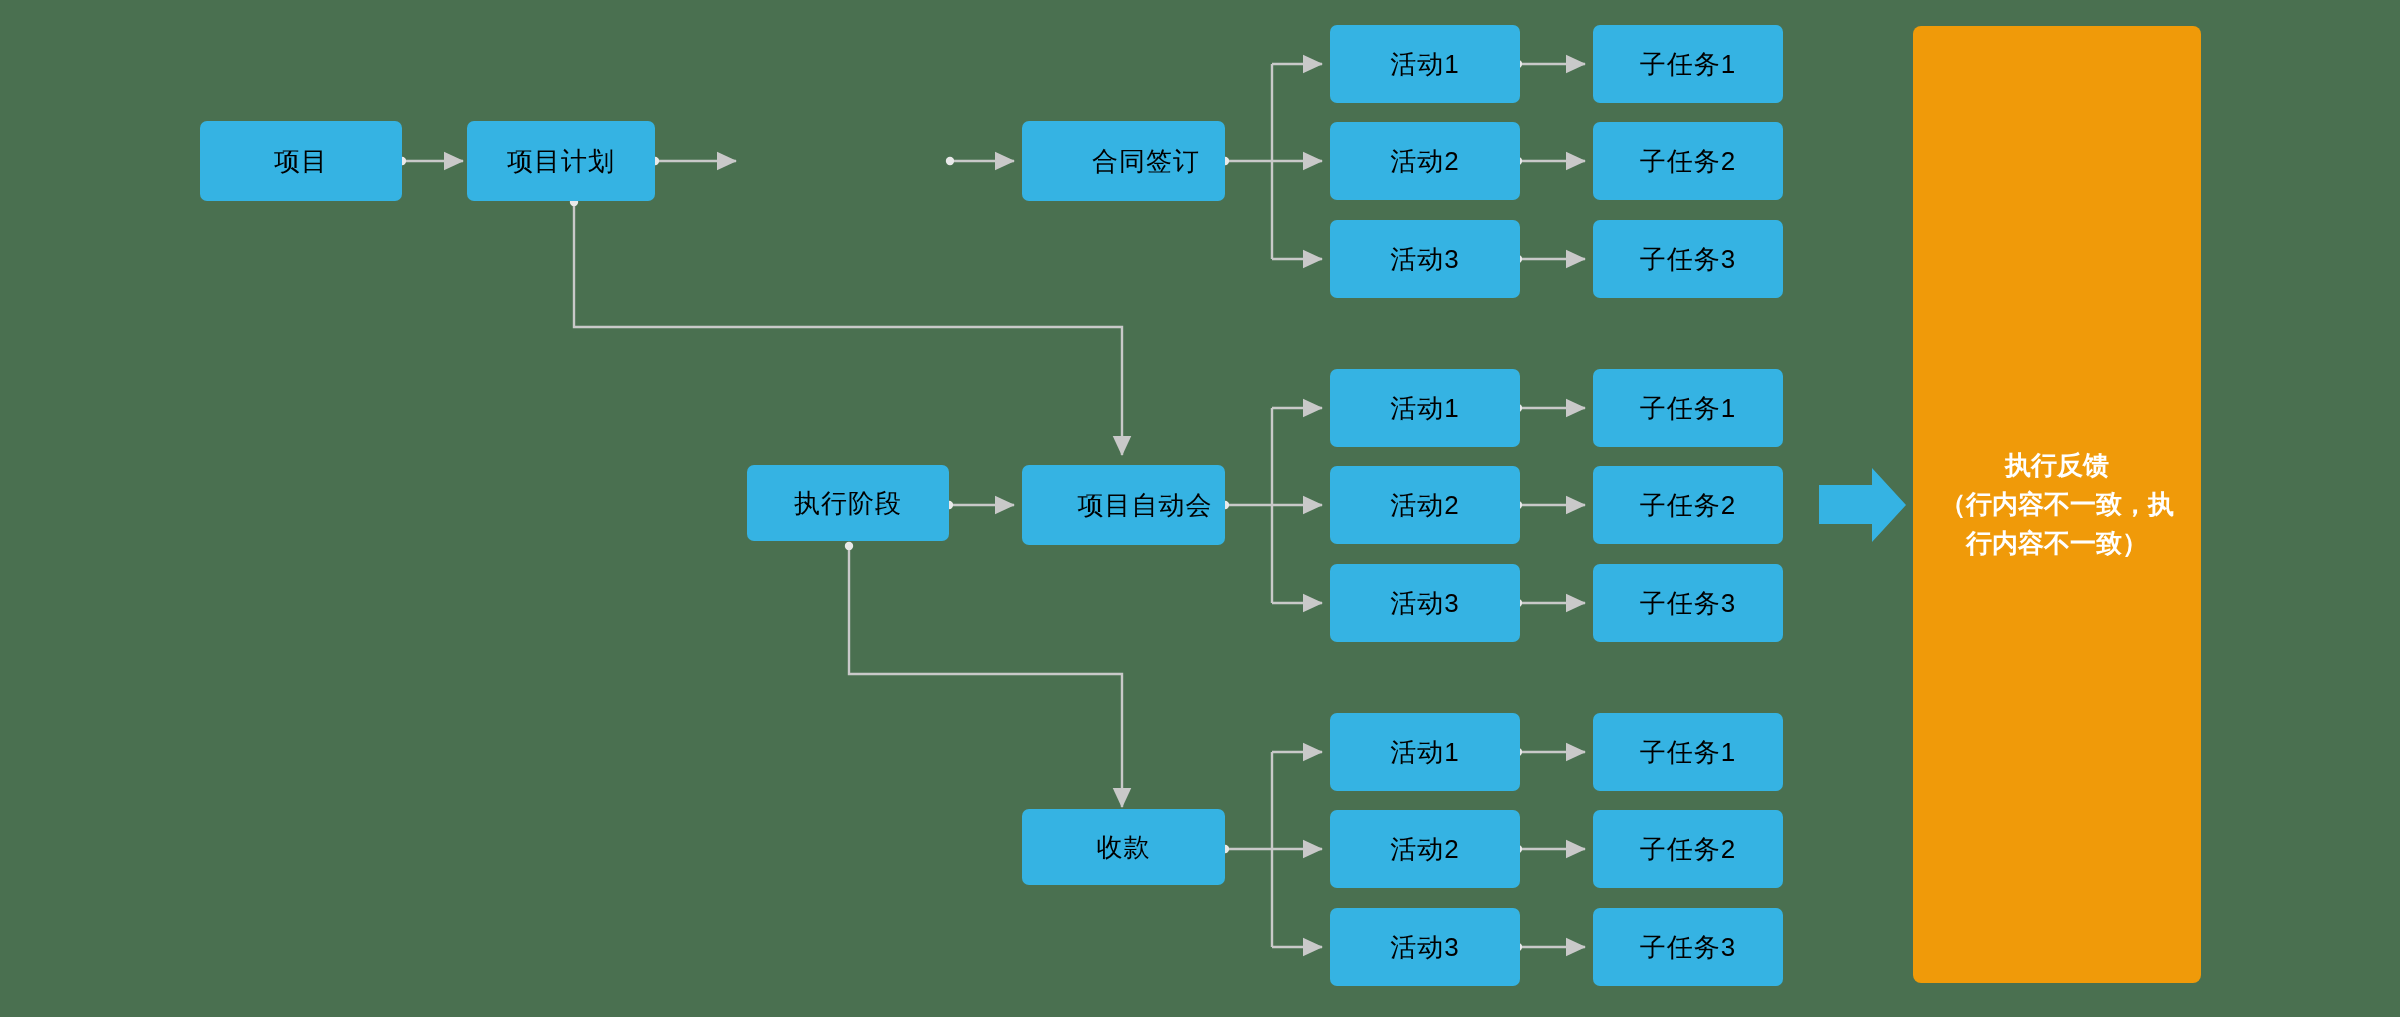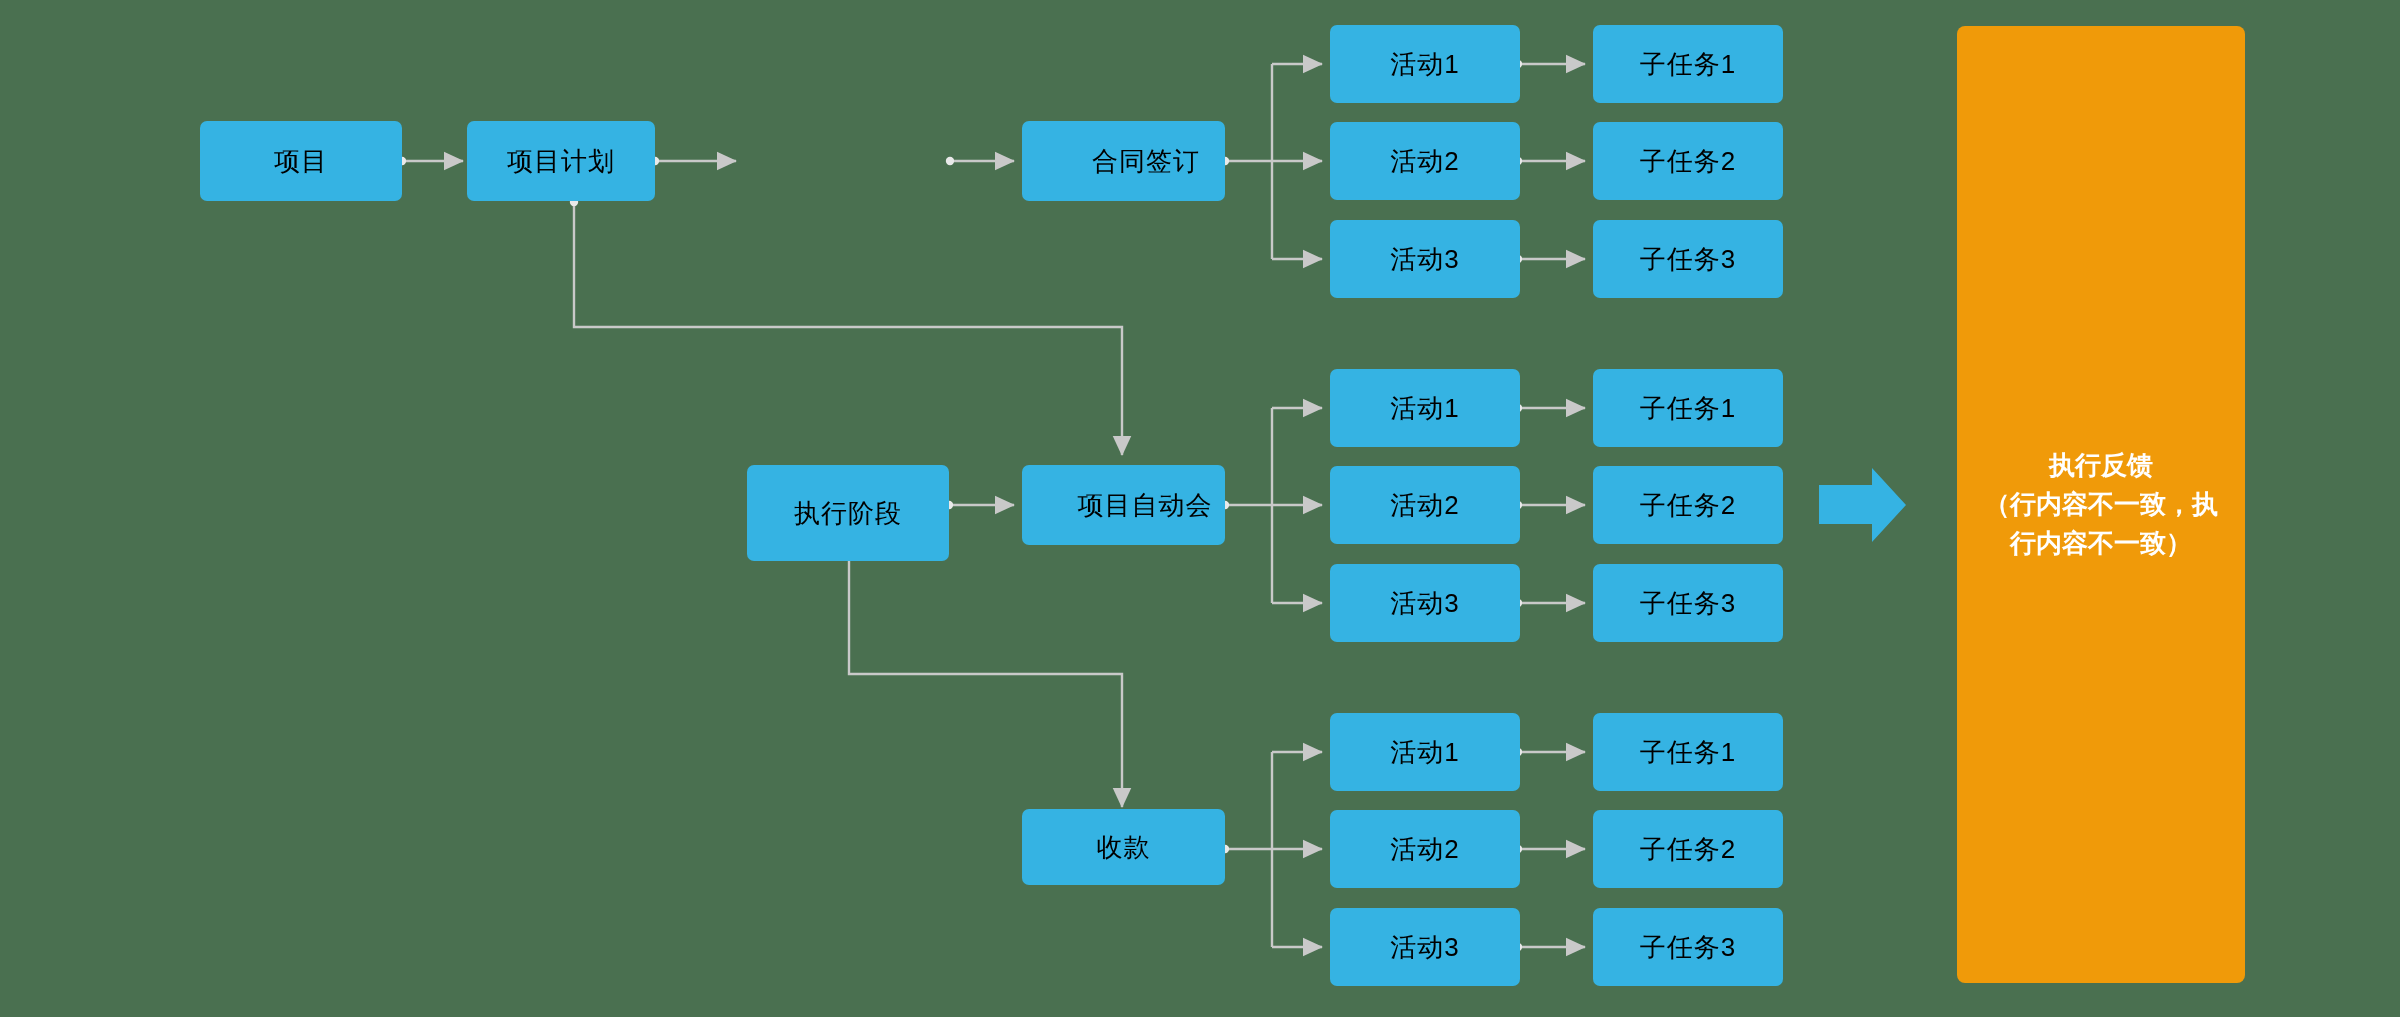--- a/index.html
+++ b/index.html
@@ -144,21 +144,21 @@
 
   <div class="node" style="left:467px; top:121px; width:188px; height:80px;">
     <span>项目计划</span>
   </div>
 
 
   <div class="node" style="left:1022px; top:121px; width:203px; height:80px;padding-left:45px;">
     <span>合同签订</span>
   </div>
 
-  <div class="node" style="left:747px; top:465px; width:202px; height:96px;">
+  <div class="node" style="left:747px; top:465px; width:202px; height:76px;">
     <span>执行阶段</span>
   </div>
 
   <div class="node" style="left:1022px; top:465px; width:203px; height:80px;padding-left:43px;">
     <span>项目自动会</span>
   </div>
 
   <div class="node" style="left:1022px; top:809px; width:203px; height:76px;">
     <span>收款</span>
   </div>
@@ -216,19 +216,19 @@
   <div class="node" style="left:1593px; top:713px; width:190px; height:78px;">
     <span>子任务1</span>
   </div>
   <div class="node" style="left:1593px; top:810px; width:190px; height:78px;">
     <span>子任务2</span>
   </div>
   <div class="node" style="left:1593px; top:908px; width:190px; height:78px;">
     <span>子任务3</span>
   </div>
 
-  <div class="feedback-panel" style="left:1913px; top:26px; width:288px; height:957px;margin-left:44px;">
+  <div class="feedback-panel" style="left:1913px; top:26px; width:288px; height:957px;">
     <span class="fb-line">执行反馈</span>
     <span class="fb-line">（行内容不一致，执</span>
     <span class="fb-line">行内容不一致）</span>
   </div>
 
 </div>
 
 </body></html>

